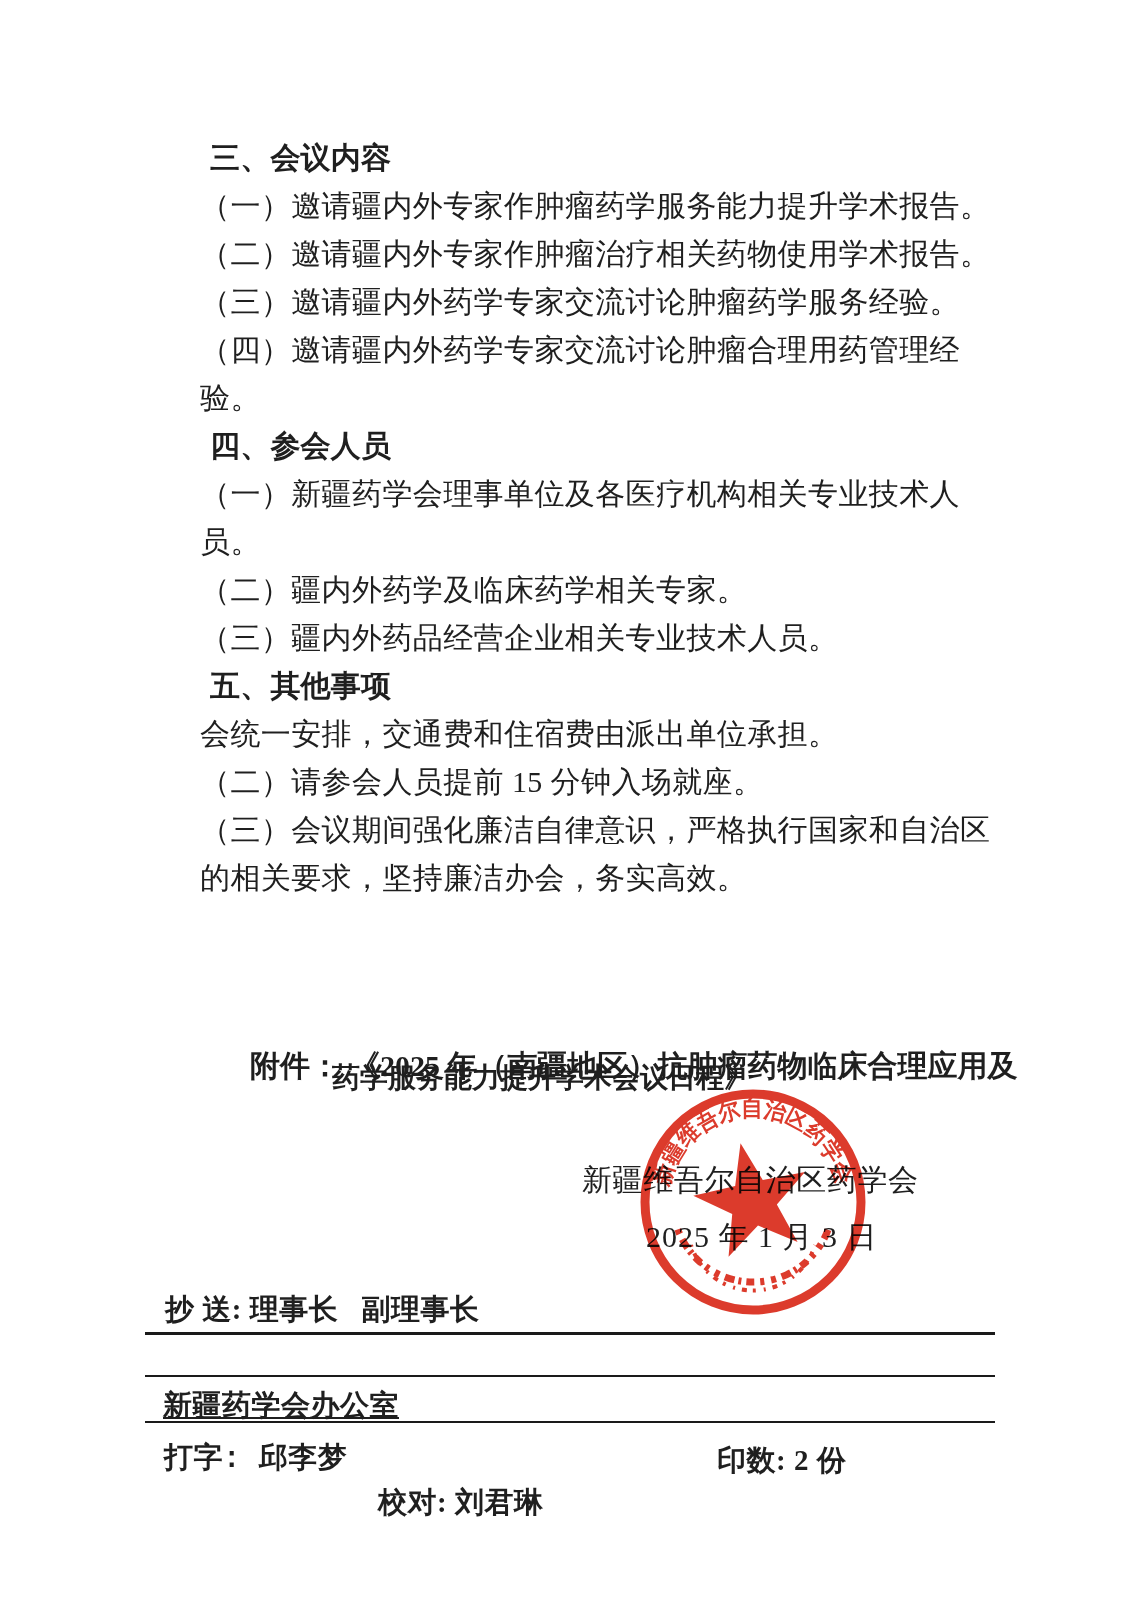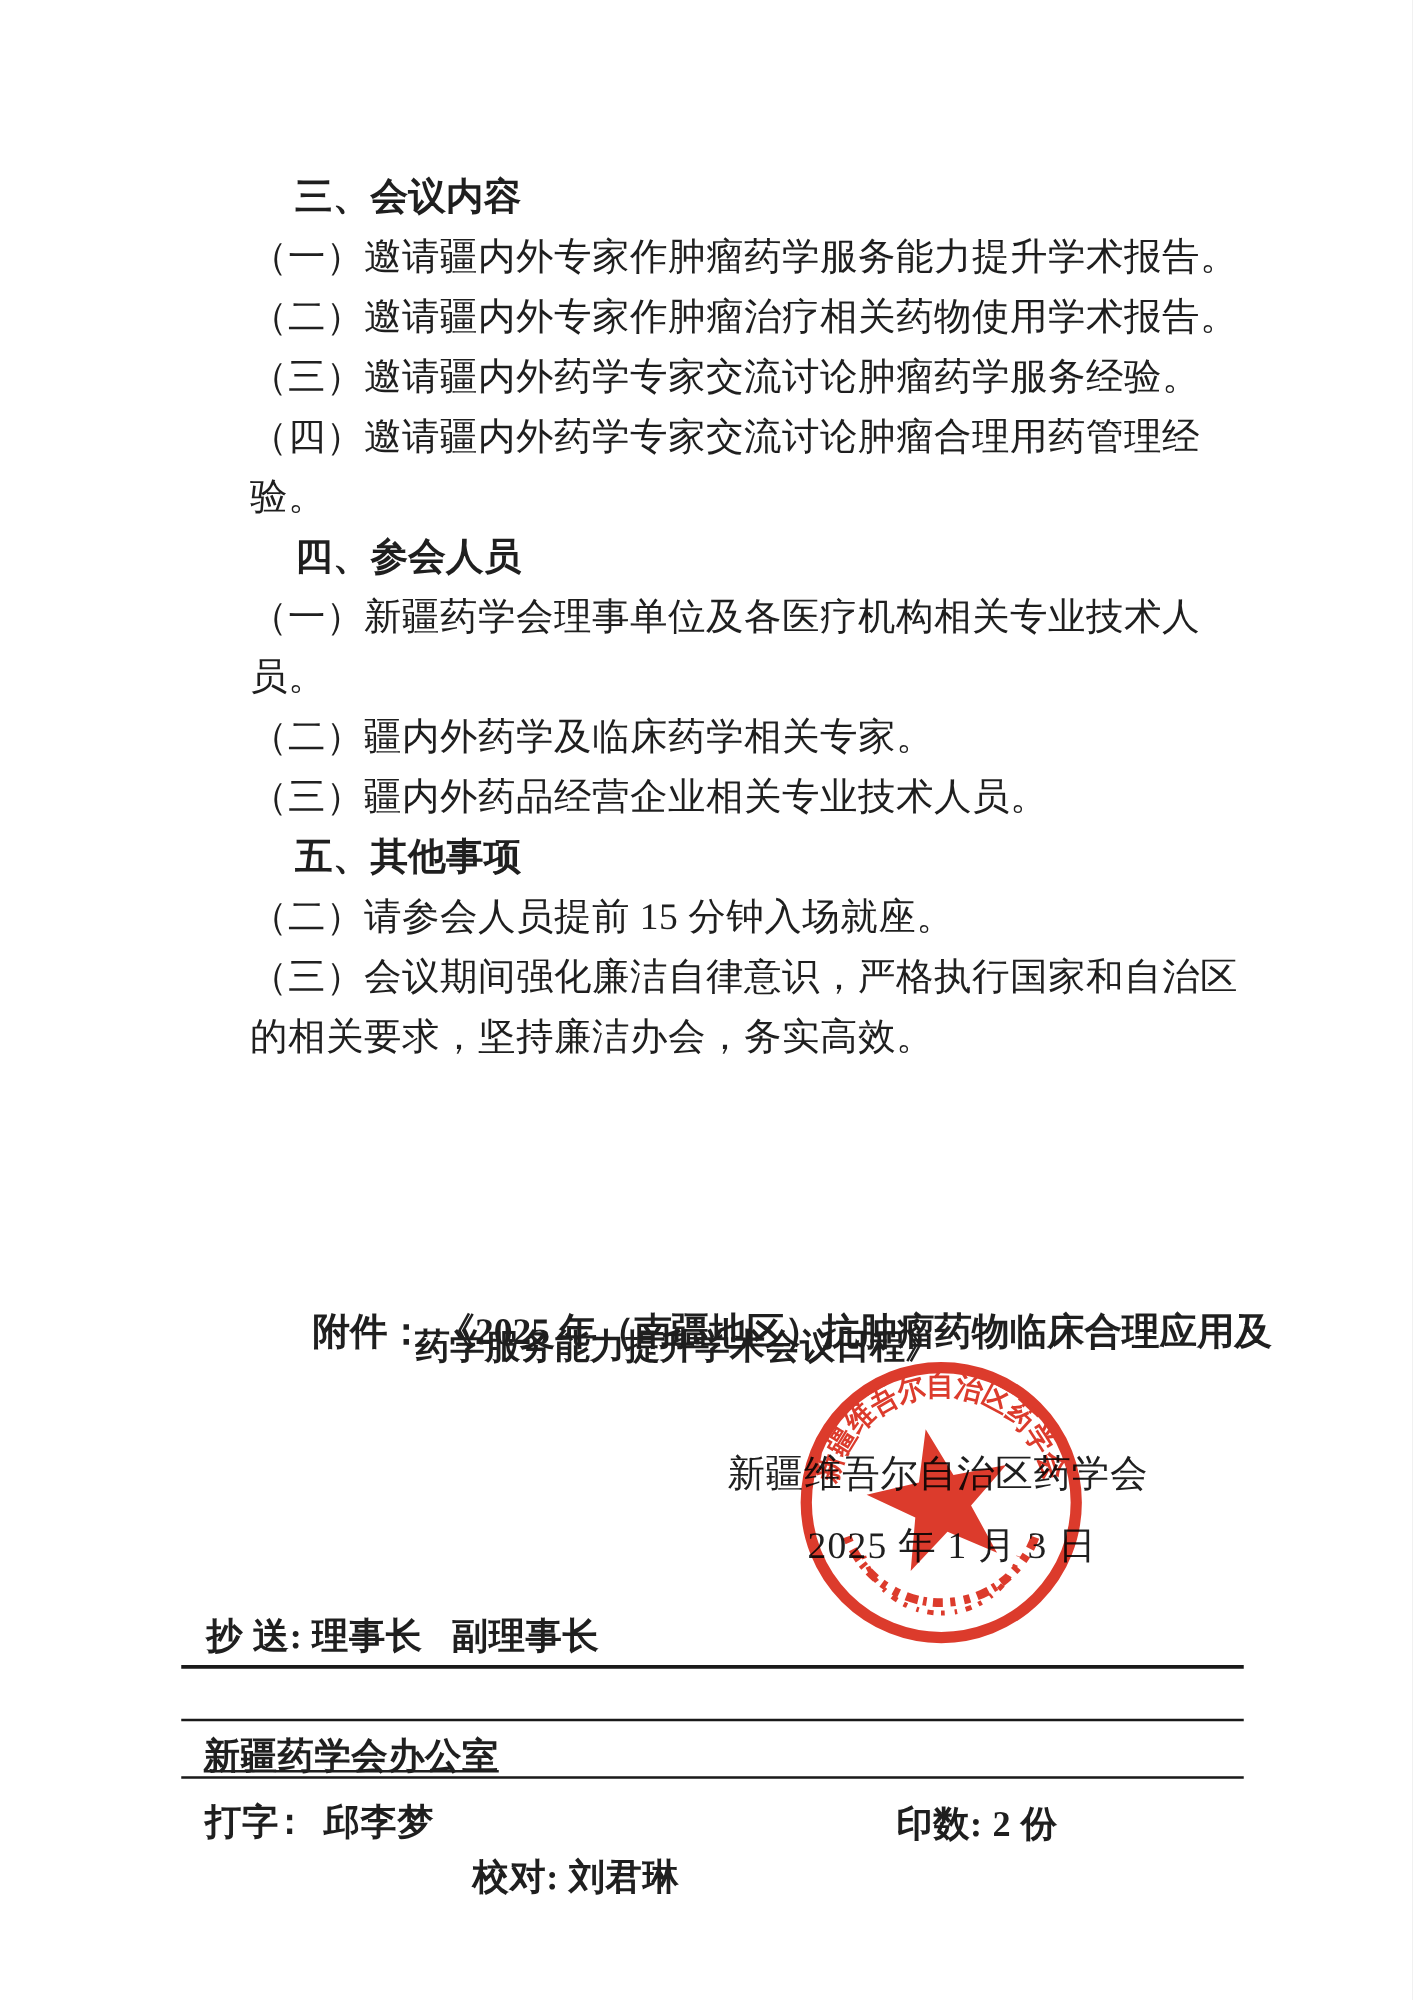--- a/index.html
+++ b/index.html
@@ -24,21 +24,21 @@
   .bline {
     height: 48px;
     line-height: 48px;
     font-size: 30px;
     white-space: pre;
     letter-spacing: 0.4px;
   }
   .bline.h {
     font-family: "Liberation Sans", sans-serif;
     font-weight: bold;
-    margin-left: 36px;
+    margin-left: 10px;
     letter-spacing: 0.2px;
   }
   
   .attach-row1 {
     position: absolute;
     left: 220px;
     top: 1000px;
     font-size: 30px;
     line-height: 44px;
     font-weight: bold;
@@ -114,20 +114,21 @@
     <div class="bline">（二）邀请疆内外专家作肿瘤治疗相关药物使用学术报告。</div>
     <div class="bline">（三）邀请疆内外药学专家交流讨论肿瘤药学服务经验。</div>
     <div class="bline">（四）邀请疆内外药学专家交流讨论肿瘤合理用药管理经</div>
     <div class="bline">验。</div>
     <div class="bline h">四、参会人员</div>
     <div class="bline">（一）新疆药学会理事单位及各医疗机构相关专业技术人</div>
     <div class="bline">员。</div>
     <div class="bline">（二）疆内外药学及临床药学相关专家。</div>
     <div class="bline">（三）疆内外药品经营企业相关专业技术人员。</div>
     <div class="bline h">五、其他事项</div>
+    <div class="bline">会统一安排，交通费和住宿费由派出单位承担。</div>
     <div class="bline">（二）请参会人员提前 15 分钟入场就座。</div>
     <div class="bline">（三）会议期间强化廉洁自律意识，严格执行国家和自治区</div>
     <div class="bline">的相关要求，坚持廉洁办会，务实高效。</div>
   </div>
 
   <div class="attach-row1">
     <span>附件：</span><span class="attach-text">《2025 年（南疆地区）抗肿瘤药物临床合理应用及</span>
   </div>
   <div class="attach-row2">药学服务能力提升学术会议日程》</div>
 

